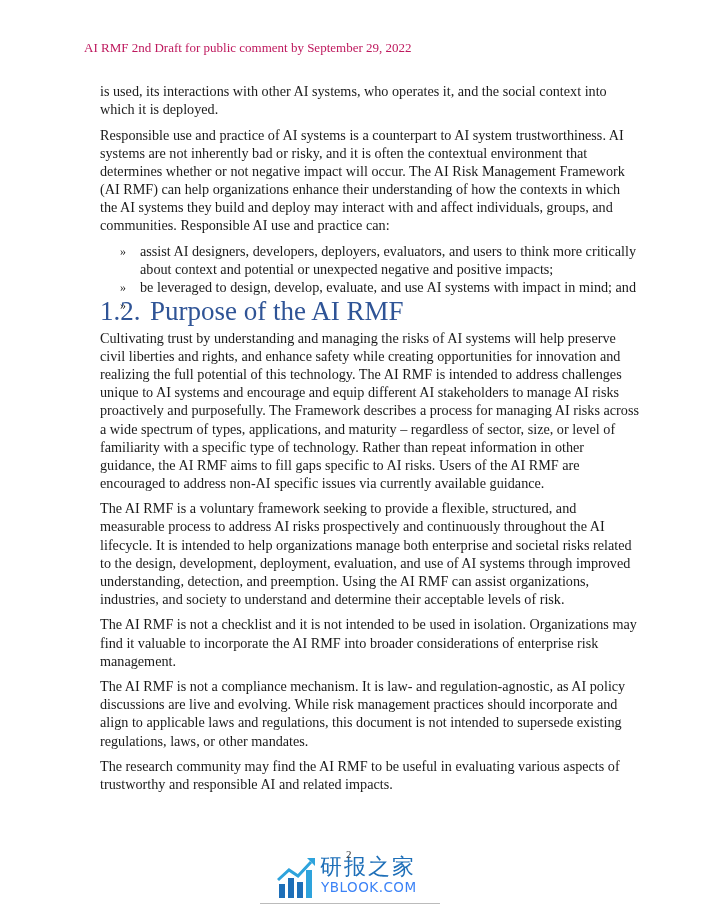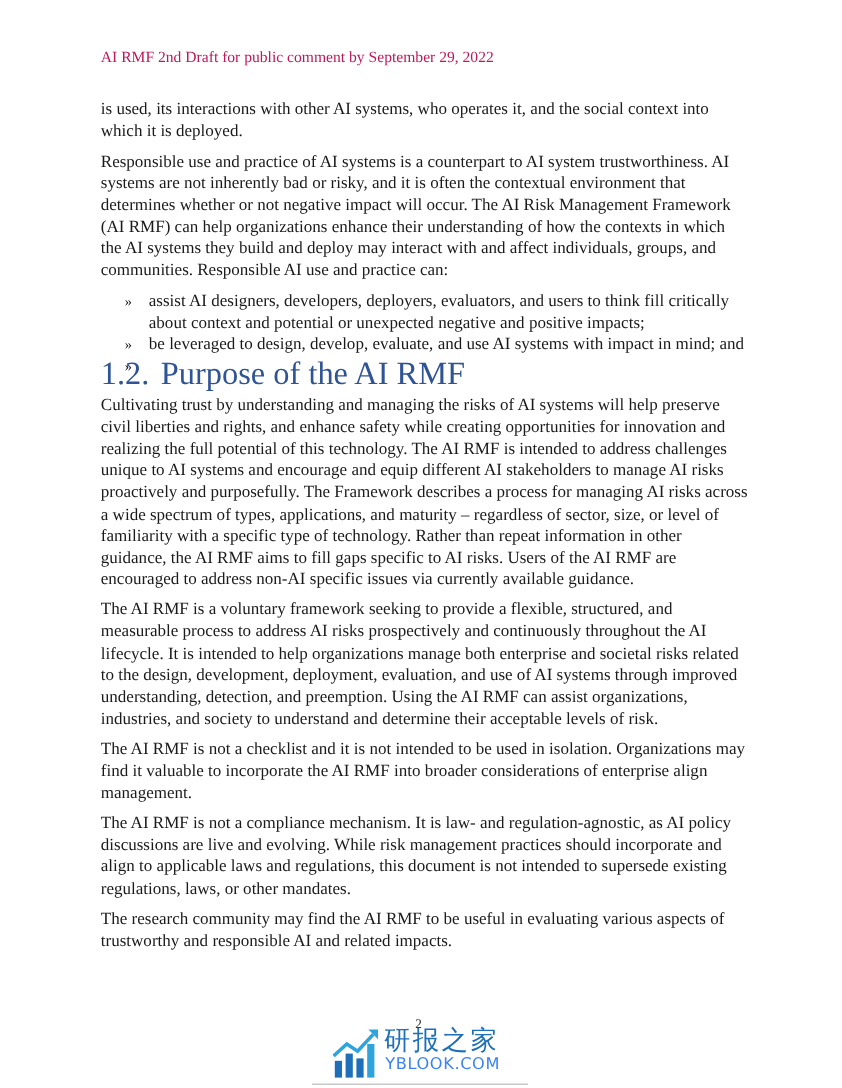--- a/index.html
+++ b/index.html
@@ -1,19 +1,19 @@
 <!DOCTYPE html>
 <html><head>
 <meta charset="utf-8">
 <style>
   html, body { margin: 0; padding: 0; background: #ffffff; }
   body { width: 702px; height: 907px; position: relative; overflow: hidden;
          font-family: "Liberation Serif", "DejaVu Serif", serif; color: #1a1a1a; }
   .header { position: absolute; left: 84px; top: 40px; font-size: 13px; color: #be185d; }
-  .content { position: absolute; left: 84px; top: 82px; width: 540px; font-size: 14.2px; line-height: 18.1px; }
+  .content { position: absolute; left: 100px; top: 82px; width: 540px; font-size: 14.2px; line-height: 18.1px; }
   .content p { margin: 0 0 7.5px 0; }
   ul.bullets { list-style: none; margin: 0 0 0 0; padding: 0; }
   ul.bullets li { position: relative; padding-left: 40px; margin: 0; }
   ul.bullets li .mark { position: absolute; left: 20px; top: 0; font-size: 12px; }
   h2.section { font-weight: normal; color: #2f5496; font-size: 27px; margin: 2px 0 5px 0; line-height: 26px; }
   h2.section .num { display: inline-block; width: 50px; }
   .footer-logo { position: absolute; left: 277px; top: 852px; width: 160px; height: 48px; }
   .logo-cn { position: absolute; left: 43px; top: 0px; font-family: Liberation Sans, sans-serif; font-size: 22px; color: #1e6fb8; letter-spacing: 2px; }
   .logo-en { position: absolute; left: 44px; top: 27px; font-family: "DejaVu Sans", sans-serif; font-size: 13.5px; color: #3b82f6; letter-spacing: 0.5px; }
   .page-num { position: absolute; left: 346px; top: 848px; font-size: 11px; color: #333; }
@@ -24,38 +24,38 @@
 
 <div class="header">AI RMF 2nd Draft for public comment by September 29, 2022</div>
 
 <div class="content">
   <p>is used, its interactions with other AI systems, who operates it, and the social context into which it is deployed.</p>
   <p>Responsible use and practice of AI systems is a counterpart to AI system trustworthiness. AI systems are not inherently bad or risky, and it is often the contextual environment that determines whether or not negative impact will occur. The AI Risk Management Framework (AI RMF) can help organizations enhance their understanding of how the contexts in which the AI systems they build and deploy may interact with and affect individuals, groups, and communities. Responsible AI use and practice can:</p>
 
   <ul class="bullets">
     <li>
       <span class="mark">»</span>
-      <span>assist AI designers, developers, deployers, evaluators, and users to think fill critically about context and potential or unexpected negative and positive impacts;</span>
+      <span>assist AI designers, developers, deployers, evaluators, and users to think more critically about context and potential or unexpected negative and positive impacts;</span>
     </li>
     <li>
       <span class="mark">»</span>
       <span>be leveraged to design, develop, evaluate, and use AI systems with impact in mind; and</span>
     </li>
     <li>
       <span class="mark">»</span>
     </li>
   </ul>
 
   <h2 class="section">
     <span class="num">1.2.</span><span>Purpose of the AI RMF</span>
   </h2>
 
   <p>Cultivating trust by understanding and managing the risks of AI systems will help preserve civil liberties and rights, and enhance safety while creating opportunities for innovation and realizing the full potential of this technology. The AI RMF is intended to address challenges unique to AI systems and encourage and equip different AI stakeholders to manage AI risks proactively and purposefully. The Framework describes a process for managing AI risks across a wide spectrum of types, applications, and maturity – regardless of sector, size, or level of familiarity with a specific type of technology. Rather than repeat information in other guidance, the AI RMF aims to fill gaps specific to AI risks. Users of the AI RMF are encouraged to address non-AI specific issues via currently available guidance.</p>
   <p>The AI RMF is a voluntary framework seeking to provide a flexible, structured, and measurable process to address AI risks prospectively and continuously throughout the AI lifecycle. It is intended to help organizations manage both enterprise and societal risks related to the design, development, deployment, evaluation, and use of AI systems through improved understanding, detection, and preemption. Using the AI RMF can assist organizations, industries, and society to understand and determine their acceptable levels of risk.</p>
-  <p>The AI RMF is not a checklist and it is not intended to be used in isolation. Organizations may find it valuable to incorporate the AI RMF into broader considerations of enterprise align management.</p>
+  <p>The AI RMF is not a checklist and it is not intended to be used in isolation. Organizations may find it valuable to incorporate the AI RMF into broader considerations of enterprise risk management.</p>
   <p>The AI RMF is not a compliance mechanism. It is law- and regulation-agnostic, as AI policy discussions are live and evolving. While risk management practices should incorporate and align to applicable laws and regulations, this document is not intended to supersede existing regulations, laws, or other mandates.</p>
   <p>The research community may find the AI RMF to be useful in evaluating various aspects of trustworthy and responsible AI and related impacts.</p>
 </div>
 
 <div class="footer-logo">
   <svg width="40" height="46" viewBox="0 0 40 46" style="position:absolute;left:0;top:2px;">
     <rect x="2" y="30" width="6" height="14" fill="#1e6fb8"></rect>
     <rect x="11" y="24" width="6" height="20" fill="#1e6fb8"></rect>
     <rect x="20" y="28" width="6" height="16" fill="#1e6fb8"></rect>
     <rect x="29" y="16" width="6" height="28" fill="#2ea3dc"></rect>

